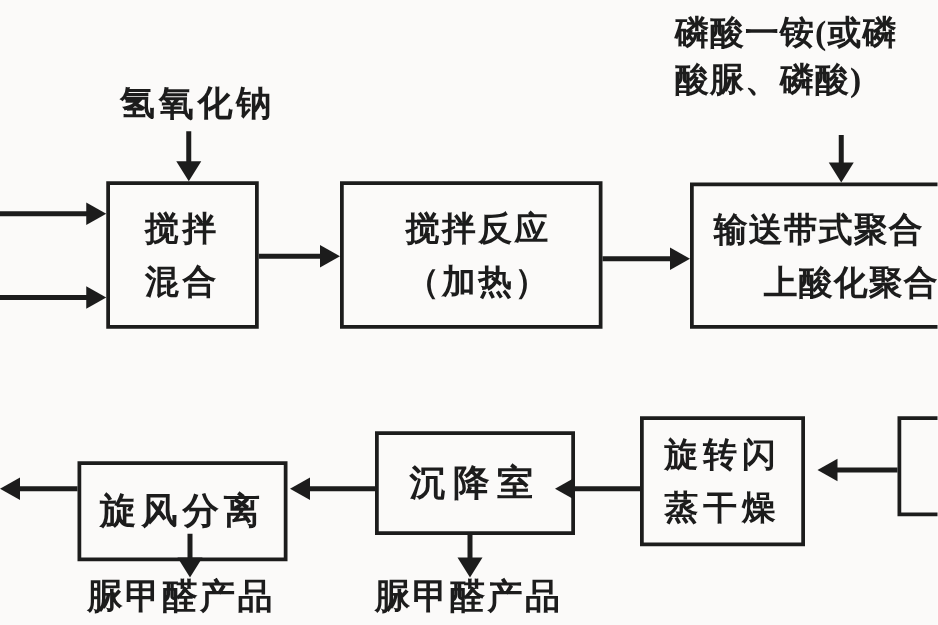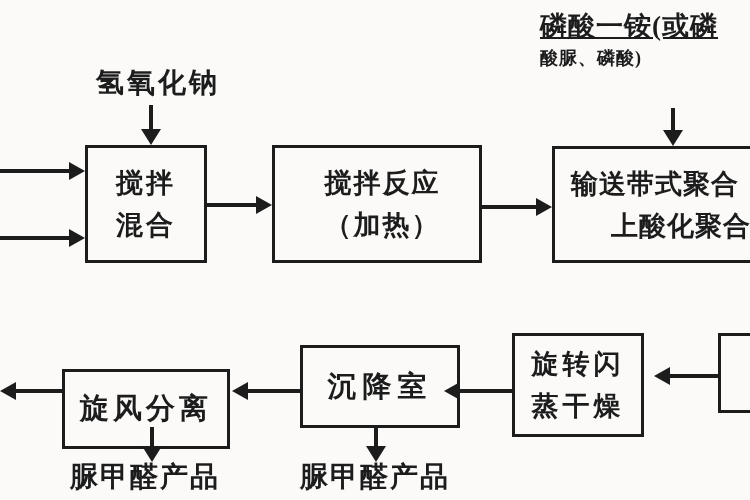--- a/index.html
+++ b/index.html
@@ -37,22 +37,22 @@
     border-top:16px solid var(--ink); }
   .conveyor-text { width:100%; text-align:left; }
 </style>
 </head>
 <body>
 
 <div id="canvas">
 
   <div class="free-label" style="left:76px; top:64px; font-size:28px; letter-spacing:3px;margin-left:20px;">氢氧化钠</div>
 
-  <div class="free-label" style="left:540px; top:8px; font-size:27px; letter-spacing:1px;text-decoration:underline;">磷酸一铵(或磷</div>
-  <div class="free-label" style="left:540px; top:46px; font-size:18px; letter-spacing:1px;">酸脲、磷酸)</div>
+  <div class="free-label" style="left:540px; top:8px; font-size:27px; letter-spacing:1px;">磷酸一铵(或磷</div>
+  <div class="free-label" style="left:540px; top:46px; font-size:27px; letter-spacing:1px;">酸脲、磷酸)</div>
 
   <div class="box two-line" style="left:85px; top:145px; width:122px; height:118px; letter-spacing:3px;">
     <span>搅拌</span>
     <span>混合</span>
   </div>
 
   <div class="box two-line" style="left:272px; top:145px; width:210px; height:118px; letter-spacing:2px;padding-left:11px;">
     <span>搅拌反应</span>
     <span>（加热）</span>
   </div>

